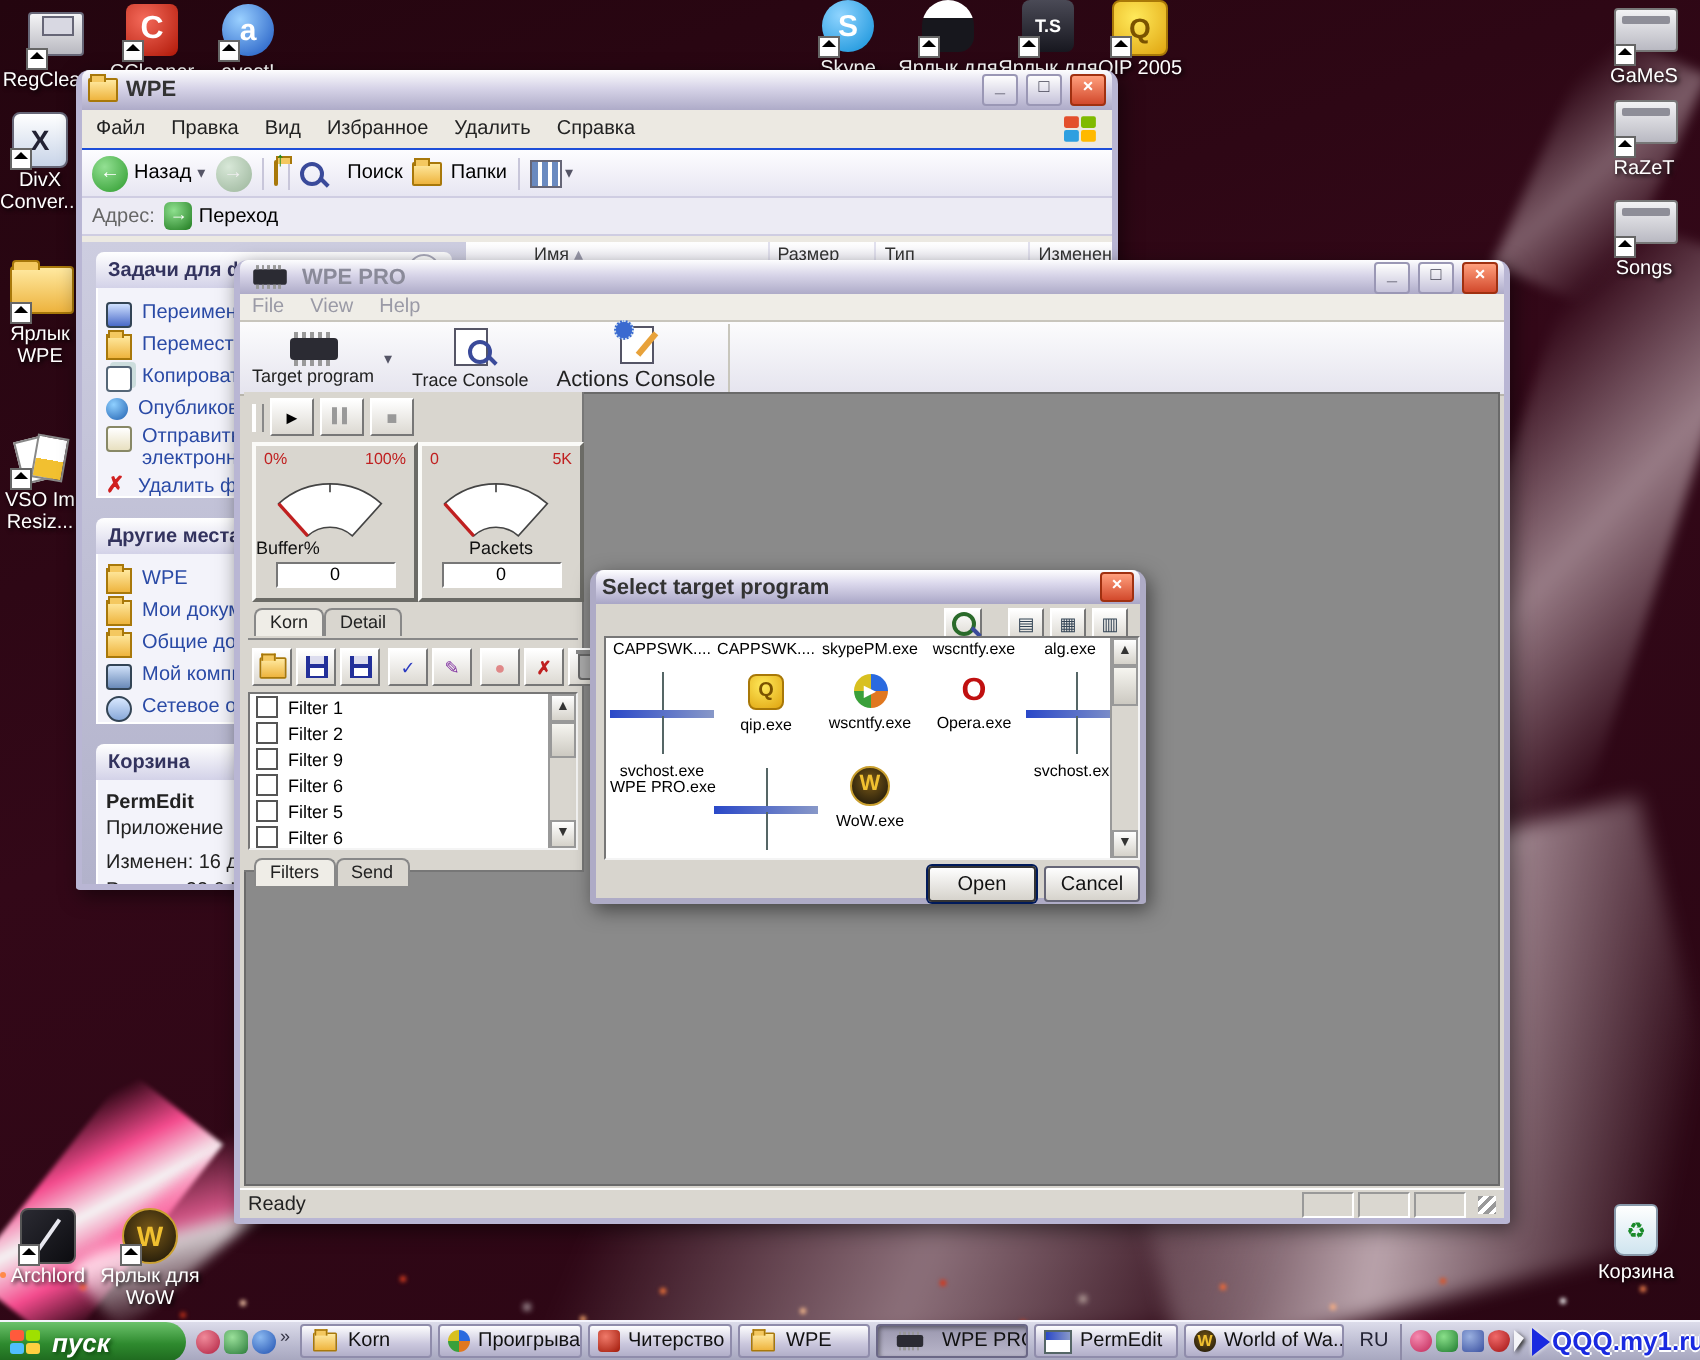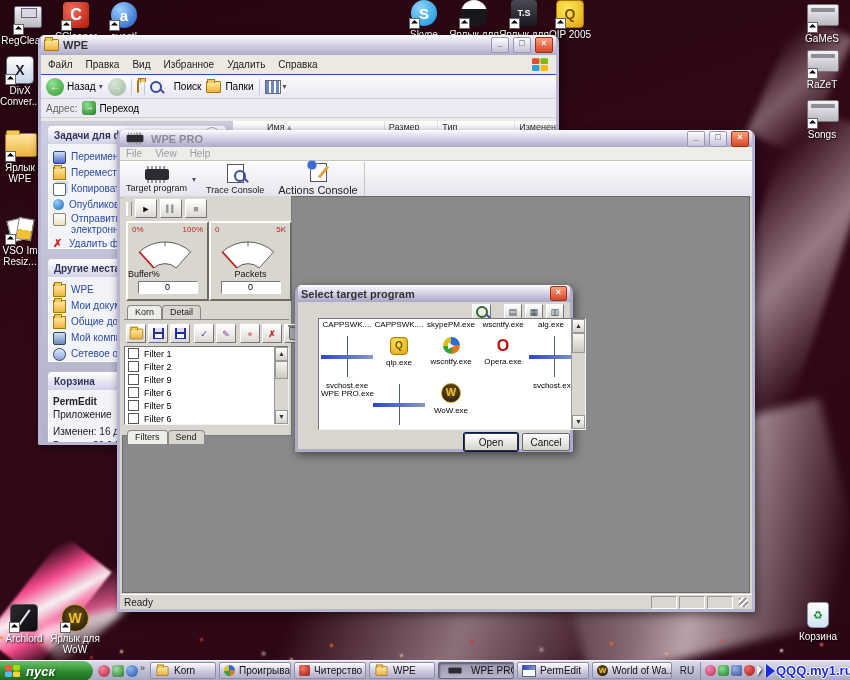--- a/index.html
+++ b/index.html
@@ -519,21 +519,21 @@
       <span class="tbtn close" style="width:15px;height:13px">×</span>
     </div>
     <div style="display:flex;justify-content:flex-end;align-items:center;gap:3px;padding:2px 6px">
       <span class="sbtn" style="width:17px;height:14px;margin-right:10px;position:relative">
           <span class="mag" style="border-color:#2a6a2a"></span>
         </span>
       <span class="sbtn" style="width:16px;height:14px;color:#345">▤</span>
       <span class="sbtn" style="width:16px;height:14px;color:#345">▦</span>
       <span class="sbtn" style="width:16px;height:14px;color:#345">▥</span>
     </div>
-    <div class="sunken" style="position:absolute;left:20px;top:33px;width:266px;height:110px;overflow:hidden">
+    <div class="sunken" style="position:absolute;left:4px;top:33px;width:266px;height:110px;overflow:hidden">
 
       <span style="position:absolute;left:2px;top:1px;width:52px;text-align:center;font-size:8px;white-space:nowrap;overflow:hidden">CAPPSWK....</span>
       <span style="position:absolute;left:54px;top:1px;width:52px;text-align:center;font-size:8px;white-space:nowrap;overflow:hidden">CAPPSWK....</span>
       <span style="position:absolute;left:106px;top:1px;width:52px;text-align:center;font-size:8px;white-space:nowrap;overflow:hidden">skypePM.exe</span>
       <span style="position:absolute;left:158px;top:1px;width:52px;text-align:center;font-size:8px;white-space:nowrap;overflow:hidden">wscntfy.exe</span>
       <span style="position:absolute;left:210px;top:1px;width:44px;text-align:center;font-size:8px;white-space:nowrap;overflow:hidden">alg.exe</span>
 
       <div style="position:absolute;left:2px;top:18px;width:52px;text-align:center;cursor:pointer"><span class="winic"></span><div style="font-size:8px;margin-top:4px">svchost.exe</div></div>
       <div style="position:absolute;left:54px;top:18px;width:52px;text-align:center;cursor:pointer">
           <span style="display:block;width:16px;height:16px;margin:0 auto;border-radius:4px;background:radial-gradient(circle at 40% 30%,#ffe95a,#dfa410);border:1px solid #a87808;color:#7a5200;font-size:10px;font-weight:bold;line-height:15px">Q</span>

